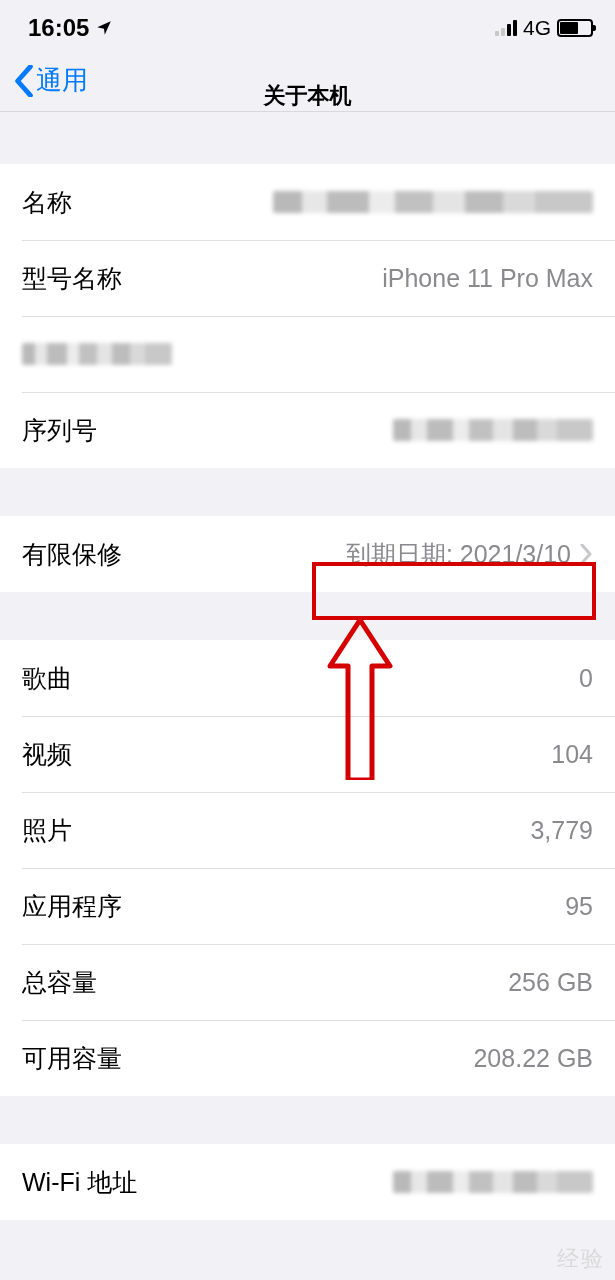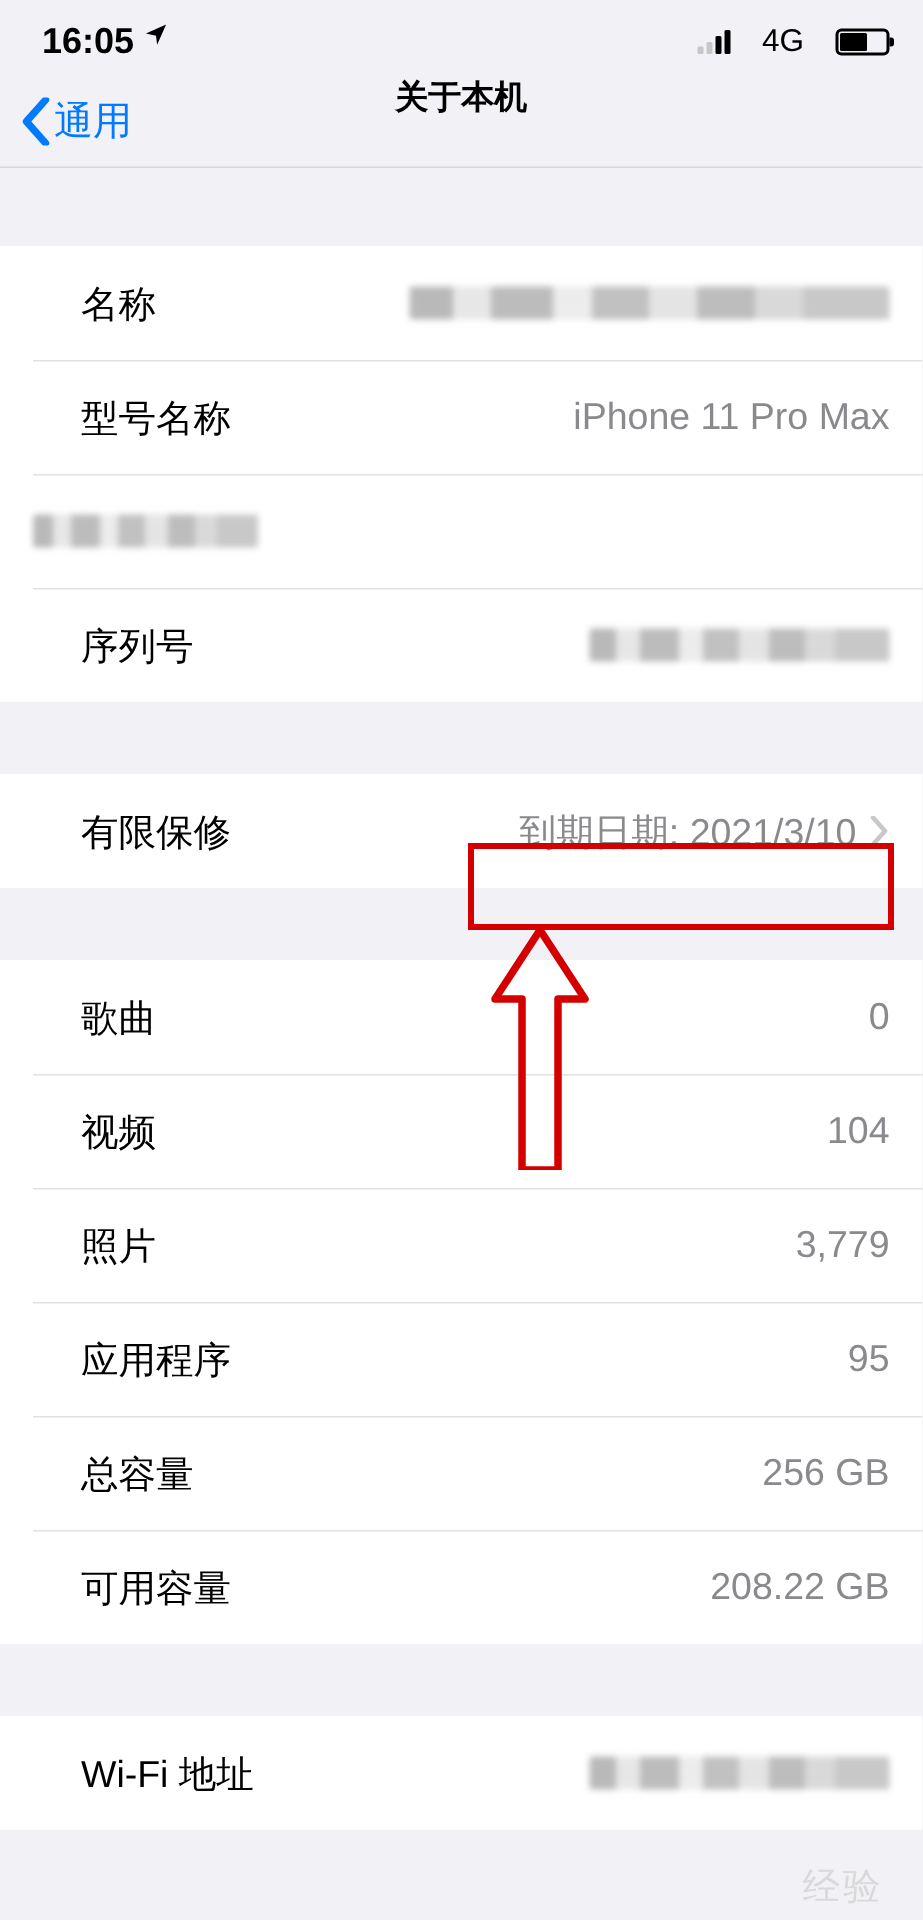--- a/index.html
+++ b/index.html
@@ -17,22 +17,22 @@
   .status-bar {
     height: 50px;
     display: flex;
     align-items: center;
     justify-content: space-between;
     padding: 6px 22px 0 28px;
     background: #f2f2f6;
     font-size: 24px;
     font-weight: 600;
   }
-  .status-left { display: flex; align-items: flex-start; gap: 6px; }
-  .status-right { display: flex; align-items: center; gap: 21px; }
+  .status-left { display: flex; align-items: center; gap: 6px; }
+  .status-right { display: flex; align-items: center; gap: 6px; }
   .battery {
     width: 36px; height: 18px;
     border: 2px solid #000; border-radius: 4px;
     position: relative;
   }
   .battery::after {
     content: ""; position: absolute; right: -5px; top: 4px;
     width: 3px; height: 6px; background: #000; border-radius: 0 2px 2px 0;
   }
   .battery .fill { position: absolute; left: 1px; top: 1px; bottom: 1px; width: 55%; background: #000; border-radius: 1px; }
@@ -40,21 +40,21 @@
   .signal-bars span { width: 4px; background: #000; border-radius: 1px; }
   .signal-bars span:nth-child(1){height:5px;background:#c7c7c7}
   .signal-bars span:nth-child(2){height:8px;background:#c7c7c7}
   .signal-bars span:nth-child(3){height:12px}
   .signal-bars span:nth-child(4){height:16px}
 
   
   .nav-bar {
     height: 62px;
     display: flex;
-    align-items: flex-start;
+    align-items: flex-end;
     justify-content: center;
     position: relative;
     background: #f2f2f6;
     border-bottom: 1px solid #d9d9dc;
   }
   .nav-back {
     position: absolute; left: 8px; top: 0; bottom: 0;
     display: flex; align-items: center;
     color: #007aff;
     font-size: 26px;
@@ -71,21 +71,21 @@
     display: flex; align-items: center; justify-content: space-between;
     min-height: 76px;
     padding: 0 22px;
     position: relative;
     font-size: 25px;
   }
   .row + .row::before {
     content: ""; position: absolute; left: 22px; right: 0; top: 0;
     height: 1px; background: #e1e1e4;
   }
-  .row .label { color: #000; margin-left: 32px; }
+  .row .label { color: #000; }
   .row .value { color: #8a8a8e; text-align: center; display: flex; align-items: center; gap: 8px; }
   .chevron { width: 14px; height: 20px; flex-shrink: 0; }
 
   .redact {
     display: inline-block;
     height: 22px;
     width: 200px;
     background:
       linear-gradient(90deg,
         #b9b9b9 0 9%, #e7e7e7 9% 17%, #bcbcbc 17% 30%,
@@ -104,23 +104,23 @@
     border: 4px solid #d40000;
     pointer-events: none;
   }
   .arrow {
     position: absolute;
     pointer-events: none;
   }
 
   .watermark {
     position: absolute;
-    right: 26px; bottom: 6px;
+    right: 10px; bottom: 6px;
     color: #cfcfcf;
-    font-size: 25px;
+    font-size: 22px;
     opacity: .7;
     letter-spacing: 2px;
   }
 </style>
 </head>
 <body>
 
 <div class="status-bar">
   <div class="status-left">
     <span>16:05</span>

